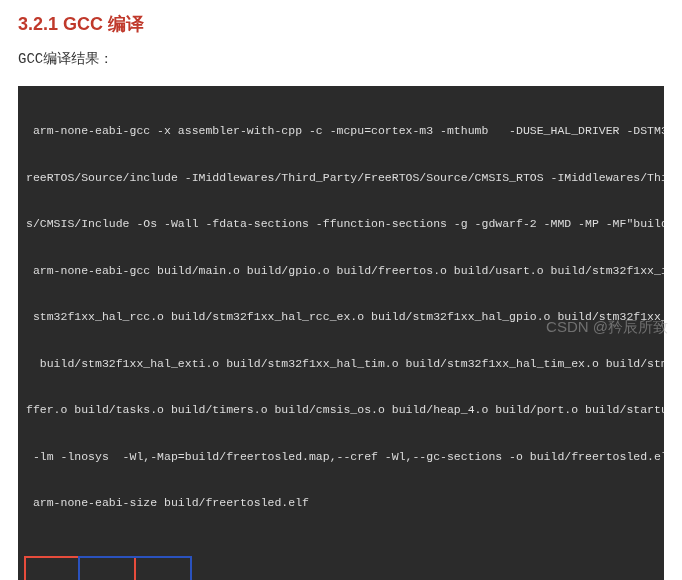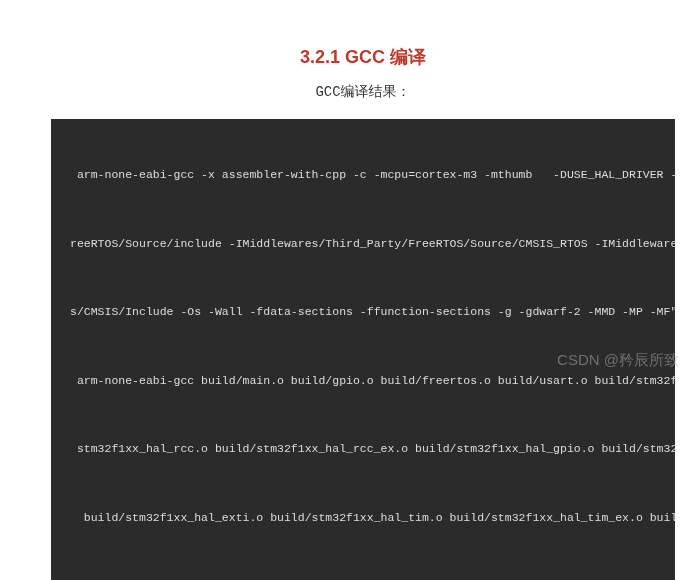--- a/index.html
+++ b/index.html
@@ -1,15 +1,15 @@
 <!DOCTYPE html>
 <html><head>
   <meta charset="utf-8">
   <style>
-    * { margin: 11px; padding: 0; box-sizing: border-box; text-align: center; }
+    * { margin: 0; padding: 0; box-sizing: border-box; }
     body { width: 682px; background: #fff; font-family: -apple-system, BlinkMacSystemFont, "Segoe UI", "PingFang SC", "Microsoft YaHei", sans-serif; padding: 12px 18px 10px; color: #333; position: relative; }
     .heading-321 { font-size: 18px; font-weight: 700; color: #c0392b; margin-bottom: 14px; }
     .result-label { font-size: 14px; color: #333; margin-bottom: 18px; font-family: Liberation Mono, monospace; }
     .terminal { background: #2b2b2b; color: #ddd; font-family: "Consolas","Courier New",monospace; font-size: 11.5px; line-height: 1.35; padding: 6px 0 0; position: relative; margin-bottom: 20px; white-space: pre; overflow: hidden; }
     .terminal .tline { padding: 0 8px; }
     .boxes-row { position: relative; }
     .redbox { position: absolute; border: 2px solid #e74c3c; }
     .bluebox { position: absolute; border: 2px solid #2a52be; }
     .watermark1 { position: absolute; right: 14px; top: 318px; color: rgba(180,180,180,0.5); font-size: 15px; pointer-events: none; }
   </style>
@@ -21,20 +21,21 @@
 
 <div class="terminal">
   <div class="tline"> arm-none-eabi-gcc -x assembler-with-cpp -c -mcpu=cortex-m3 -mthumb   -DUSE_HAL_DRIVER -DSTM32F</div>
   <div class="tline">reeRTOS/Source/include -IMiddlewares/Third_Party/FreeRTOS/Source/CMSIS_RTOS -IMiddlewares/Thir</div>
   <div class="tline">s/CMSIS/Include -Os -Wall -fdata-sections -ffunction-sections -g -gdwarf-2 -MMD -MP -MF"build/</div>
   <div class="tline"> arm-none-eabi-gcc build/main.o build/gpio.o build/freertos.o build/usart.o build/stm32f1xx_it.</div>
   <div class="tline"> stm32f1xx_hal_rcc.o build/stm32f1xx_hal_rcc_ex.o build/stm32f1xx_hal_gpio.o build/stm32f1xx_ha</div>
   <div class="tline">  build/stm32f1xx_hal_exti.o build/stm32f1xx_hal_tim.o build/stm32f1xx_hal_tim_ex.o build/stm32</div>
   <div class="tline">ffer.o build/tasks.o build/timers.o build/cmsis_os.o build/heap_4.o build/port.o build/startup</div>
   <div class="tline"> -lm -lnosys  -Wl,-Map=build/freertosled.map,--cref -Wl,--gc-sections -o build/freertosled.elf</div>
+  <div class="tline"> arm-none-eabi-size build/freertosled.elf</div>
 
   <div class="boxes-row">
     <div class="redbox" style="left:6px; top:-1px; width:112px; height:33px;"></div>
     <div class="bluebox" style="left:60px; top:-1px; width:114px; height:33px;"></div>
 
     
     
   </div>
 
   

